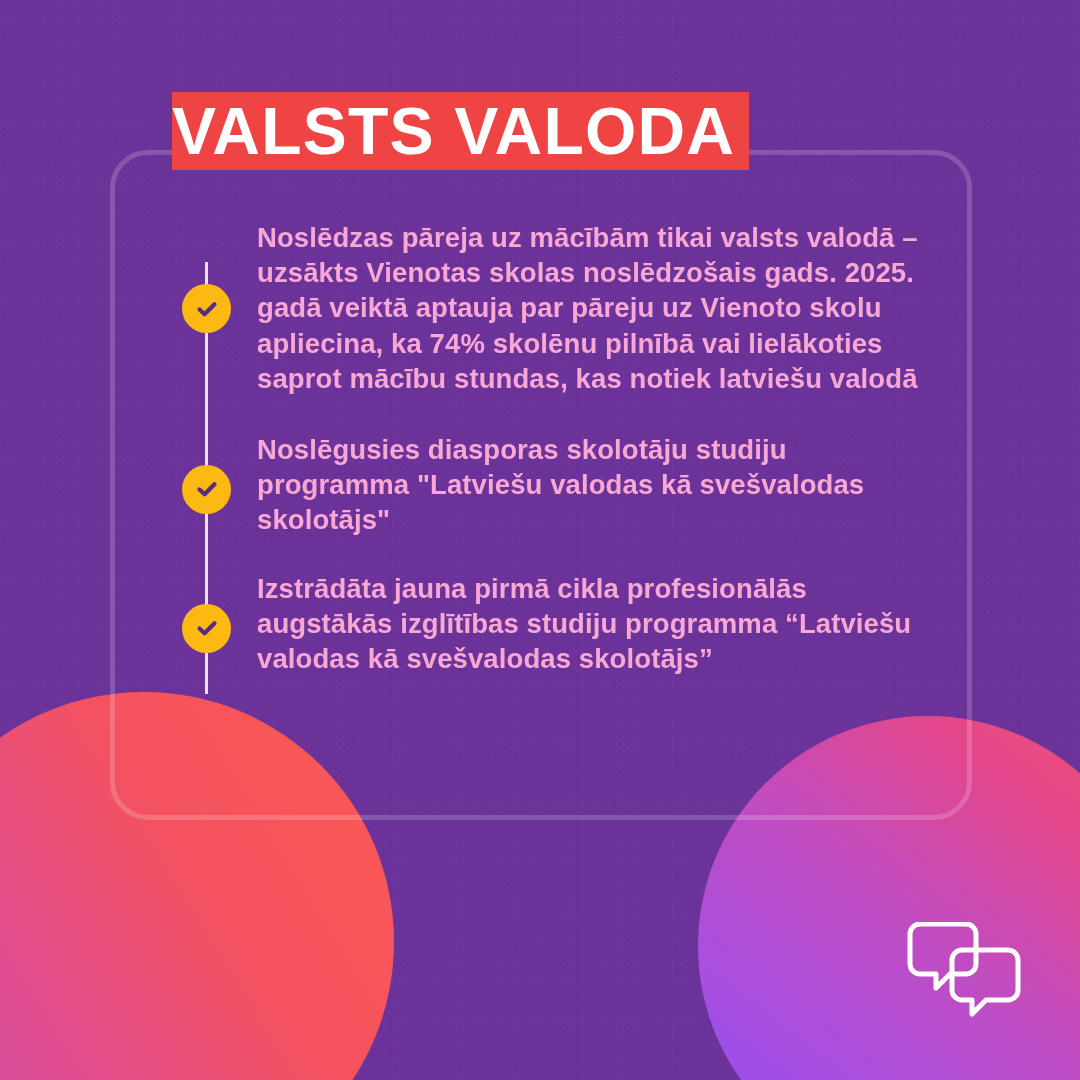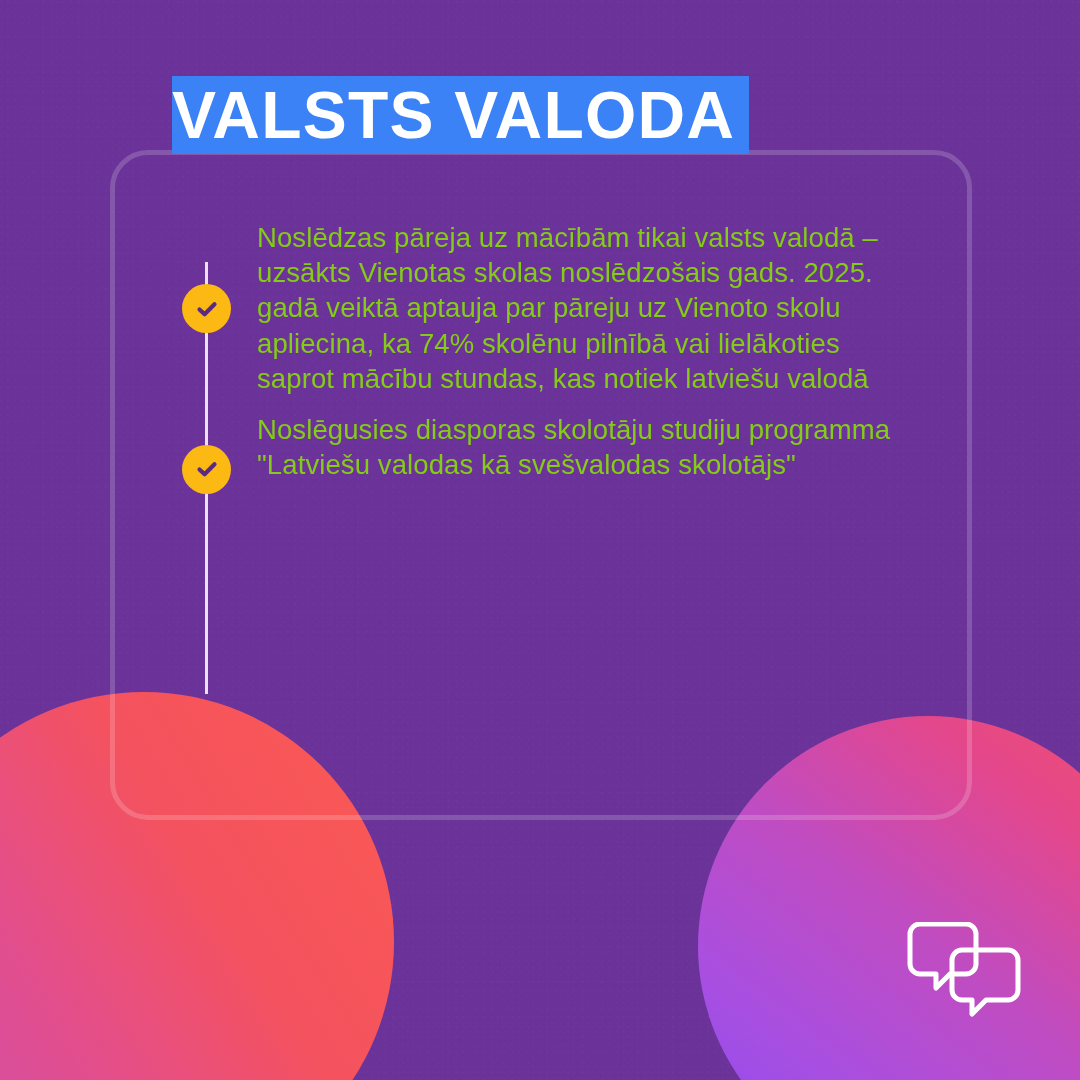--- a/index.html
+++ b/index.html
@@ -55,29 +55,29 @@
     left:110px; top:150px;
     width:862px; height:670px;
     border:5px solid rgba(255,255,255,.18);
     border-radius:38px;
     z-index:3;
   }
 
   
   #title {
     position:absolute;
-    left:172px; top:76px;
+    left:172px; top:92px;
     z-index:6;
     color:#FFFFFF;
     font-size:66px;
     font-weight:bold;
     letter-spacing:1.2px;
     line-height:1;
     white-space:nowrap;
-    background:#3b82f6;
+    background:#ef4444;
     padding:6px 14px 6px 0;
   }
 
   
   #content {
     position:absolute;
     left:182px; top:220px;
     width:740px;
     z-index:5;
   }
@@ -113,31 +113,31 @@
     align-items:center;
     justify-content:center;
     z-index:6;
   }
 
   .marker svg { display:block; }
 
   .item-text {
     flex:1 1 auto;
     padding-left:26px;
-    color:#84cc16;
+    color:#f9a8d4;
     font-size:27.5px;
     line-height:1.28;
     letter-spacing:.1px;
-    font-weight:400;
+    font-weight:700;
   }
 
   
   #item-0 { margin-top:0px;  }
   #item-1 { margin-top:28px; }
-  #item-2 { margin-top:16px; }
+  #item-2 { margin-top:36px; }
   #item-3 { margin-top:33px; }
 
   #item-0 .marker { top:64px; }
   #item-1 .marker { top:16px; }
   #item-2 .marker { top:33px; }
   #item-3 .marker { top:33px; }
 
   
   #chat-icon {
     position:absolute;
@@ -178,20 +178,30 @@
       <div class="marker-col">
         <div class="marker">
           <svg width="26" height="26" viewBox="0 0 26 26" aria-hidden="true">
             <path d="M5.5 13.4 L10.6 18.3 L20.5 8.2" fill="none" stroke="#5B2B7E" stroke-width="4.2" stroke-linecap="round" stroke-linejoin="round"></path>
           </svg>
         </div>
       </div>
       <div class="item-text">Noslēgusies diasporas skolotāju studiju programma "Latviešu valodas kā svešvalodas skolotājs"</div>
     </div>
 
+    <div class="item" id="item-3">
+      <div class="marker-col">
+        <div class="marker">
+          <svg width="26" height="26" viewBox="0 0 26 26" aria-hidden="true">
+            <path d="M5.5 13.4 L10.6 18.3 L20.5 8.2" fill="none" stroke="#5B2B7E" stroke-width="4.2" stroke-linecap="round" stroke-linejoin="round"></path>
+          </svg>
+        </div>
+      </div>
+      <div class="item-text">Izstrādāta jauna pirmā cikla profesionālās augstākās izglītības studiju programma “Latviešu valodas kā svešvalodas skolotājs”</div>
+    </div>
 
   </div>
 
   <svg id="chat-icon" viewBox="0 0 120 100">
     <path d="M8 12 a10 10 0 0 1 10-10 h46 a10 10 0 0 1 10 10 v30 a10 10 0 0 1 -10 10 h-16 l-14 14 v-14 h-16 a10 10 0 0 1 -10 -10 z" fill="none" stroke="#FFFFFF" stroke-width="5" stroke-linejoin="round" stroke-linecap="round"></path>
     <path d="M50 38 a10 10 0 0 1 10-10 h46 a10 10 0 0 1 10 10 v30 a10 10 0 0 1 -10 10 h-22 l-14 14 v-14 h-10 a10 10 0 0 1 -10 -10 z" fill="none" stroke="#FFFFFF" stroke-width="5" stroke-linejoin="round" stroke-linecap="round"></path>
   </svg>
 
   <div id="noise"></div>
 </div>

